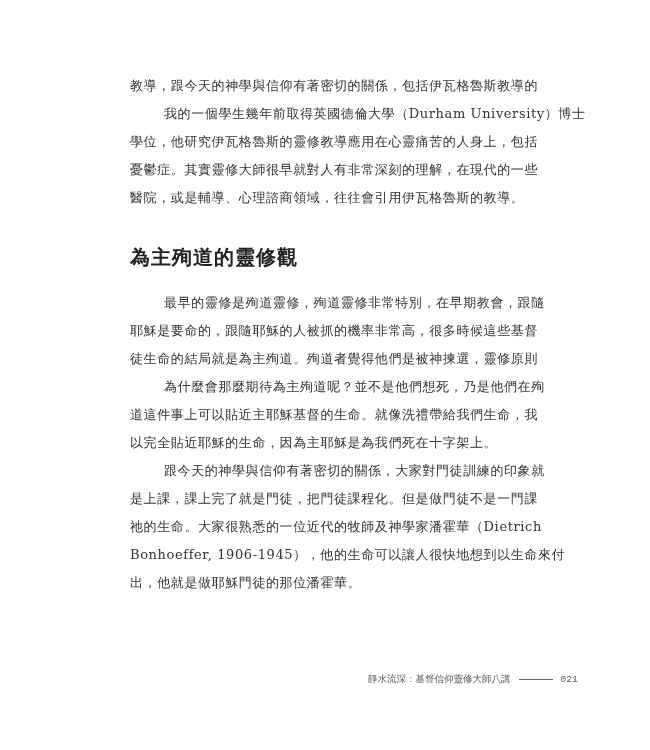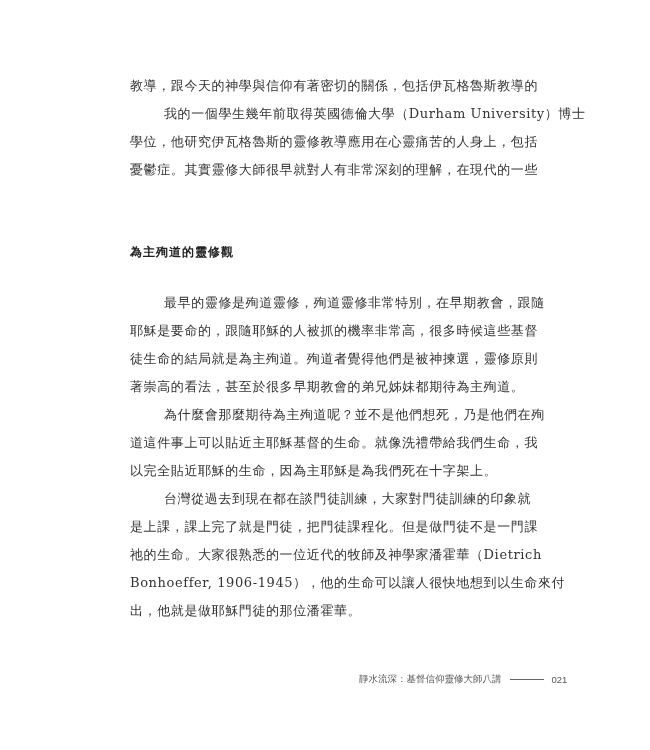--- a/index.html
+++ b/index.html
@@ -9,51 +9,51 @@
       color: #333333;
     }
     .page { position: absolute; left: 130px; top: 72px; width: 402px; }
     .para p, .line {
       margin: 0; font-size: 13px; line-height: 28px; height: 28px; white-space: nowrap;
       letter-spacing: 0.6px;
     }
     .indent { padding-left: 34px; }
     .heading {
       position: absolute; left: 130px; top: 244px;
-      font-size: 12px; font-weight: bold; color: #222;
+      font-size: 20px; font-weight: bold; color: #222;
       font-family: "DejaVu Serif", serif; letter-spacing: 1px;
     }
     .section2 { position: absolute; left: 130px; top: 289px; width: 402px; }
     .footer {
-      position: absolute; left: 359px; top: 673px; font-size: 9.5px; color: #555;
-      font-family: Liberation Sans, sans-serif; white-space: nowrap; display: flex; align-items: center;
+      position: absolute; left: 368px; top: 673px; font-size: 9.5px; color: #555;
+      font-family: Liberation Mono, monospace; white-space: nowrap; display: flex; align-items: center;
     }
     .footer .rule { display: inline-block; width: 34px; height: 1px; background: #666; margin: 0 8px; }
   </style>
 </head>
 <body>
 
 <div class="page">
   <p class="line">教導，跟今天的神學與信仰有著密切的關係，包括伊瓦格魯斯教導的</p>
   <p class="line indent">我的一個學生幾年前取得英國德倫大學（Durham University）博士</p>
   <p class="line">學位，他研究伊瓦格魯斯的靈修教導應用在心靈痛苦的人身上，包括</p>
   <p class="line">憂鬱症。其實靈修大師很早就對人有非常深刻的理解，在現代的一些</p>
+  <p class="line">醫院，或是輔導、心理諮商領域，往往會引用伊瓦格魯斯的教導。</p>
 </div>
 
 <div class="heading">為主殉道的靈修觀</div>
 
 <div class="section2">
   <p class="line indent">最早的靈修是殉道靈修，殉道靈修非常特別，在早期教會，跟隨</p>
   <p class="line">耶穌是要命的，跟隨耶穌的人被抓的機率非常高，很多時候這些基督</p>
   <p class="line">徒生命的結局就是為主殉道。殉道者覺得他們是被神揀選，靈修原則</p>
-  <p class="line">著崇高的看法，甚至於很多早期教會的弟兄姊妹都期待為主殉道。</p>
   <p class="line indent">為什麼會那麼期待為主殉道呢？並不是他們想死，乃是他們在殉</p>
   <p class="line">道這件事上可以貼近主耶穌基督的生命。就像洗禮帶給我們生命，我</p>
   <p class="line">以完全貼近耶穌的生命，因為主耶穌是為我們死在十字架上。</p>
-  <p class="line indent">台灣從過去到現在都在談門徒訓練，大家對門徒訓練的印象就</p>
+  <p class="line indent">跟今天的神學與信仰有著密切的關係，大家對門徒訓練的印象就</p>
   <p class="line">是上課，課上完了就是門徒，把門徒課程化。但是做門徒不是一門課</p>
   <p class="line">祂的生命。大家很熟悉的一位近代的牧師及神學家潘霍華（Dietrich</p>
   <p class="line">Bonhoeffer, 1906-1945），他的生命可以讓人很快地想到以生命來付</p>
   <p class="line">出，他就是做耶穌門徒的那位潘霍華。</p>
 </div>
 
 <div class="footer">
   <span>靜水流深：基督信仰靈修大師八講</span>
   <span class="rule"></span>
   <span>021</span>

